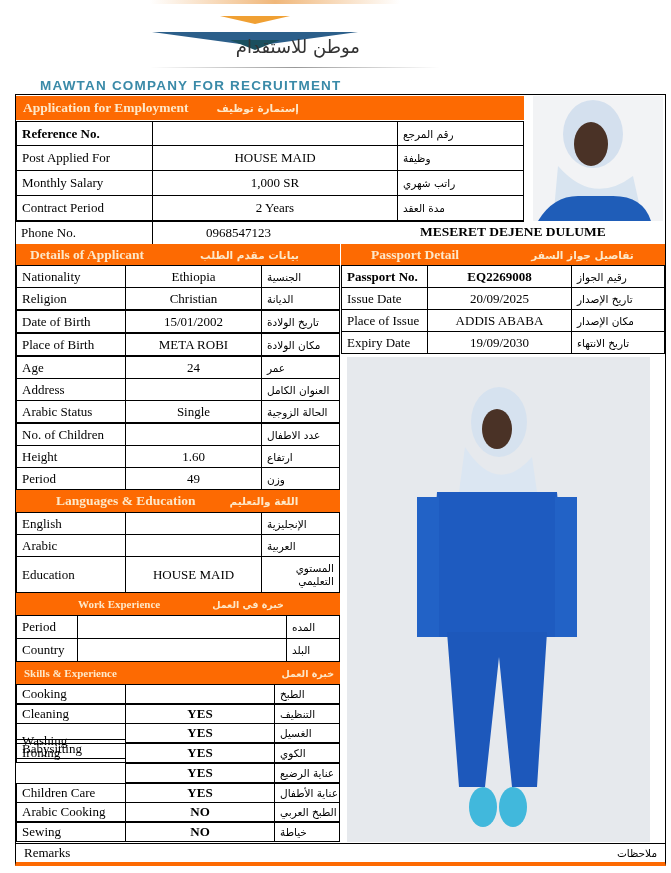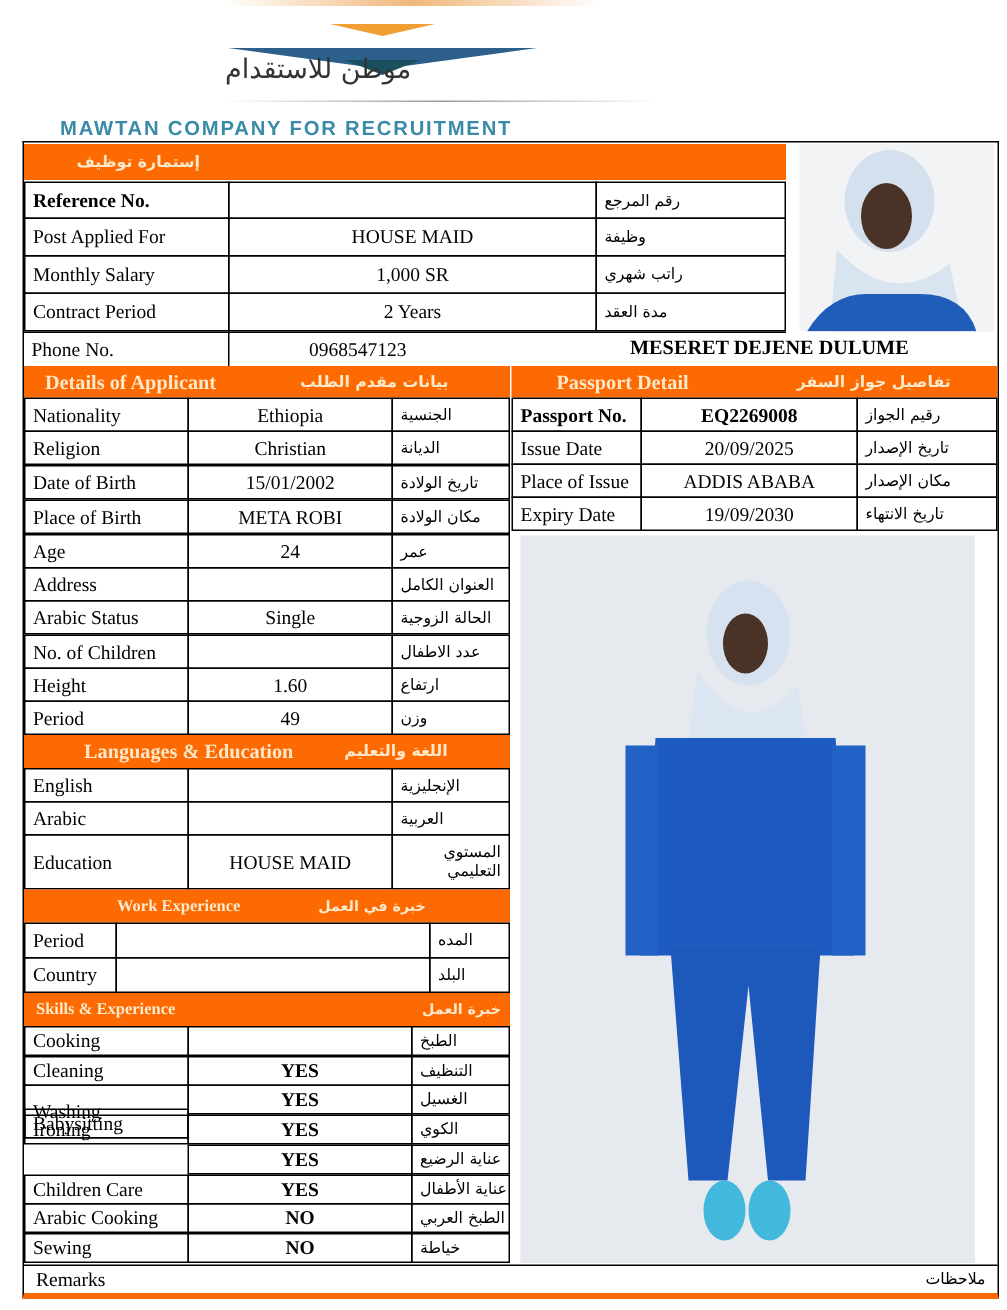--- a/index.html
+++ b/index.html
@@ -21,27 +21,28 @@
 <body>
 
 <div class="abs logo-bar"></div>
 <div class="abs" style="left:150px;top:10px;width:210px;height:55px">
   <svg width="210" height="55" viewBox="0 0 210 55">
     <polygon points="70,6 140,6 105,14" fill="#f0a033"></polygon>
     <polygon points="2,22 208,22 120,34 90,34" fill="#2c5f8a"></polygon>
     <polygon points="80,30 130,30 105,40" fill="#1a4f5e"></polygon>
   </svg>
 </div>
-<div class="abs" style="left:150px;top:36px;width:210px;text-align:left;font-family:'DejaVu Sans',sans-serif;font-size:18px;color:#333">موطن للاستقدام</div>
+<div class="abs" style="left:150px;top:36px;width:210px;text-align:right;font-family:'DejaVu Sans',sans-serif;font-size:18px;color:#333">موطن للاستقدام</div>
 <div class="abs logo-line"></div>
 <div class="abs company">MAWTAN COMPANY FOR RECRUITMENT</div>
 
 <div class="abs" style="left:15px;top:94px;width:651px;height:772px;border:1px solid #000;border-bottom:4px solid #fd6a02"></div>
 
 <div class="hdr orange" style="left:16px;top:96px;width:508px;height:24px;padding-left:7px">
+  <span>Application for Employment</span>
   <span class="ar2" style="margin-left:28px">إستمارة توظيف</span>
 </div>
 
 <div class="cell b" style="left:16px;top:121px;width:137px;height:25px">Reference No.</div>
 <div class="cell ctr" style="left:152px;top:121px;width:246px;height:25px"></div>
 <div class="cell ar" style="left:397px;top:121px;width:127px;height:25px">رقم المرجع</div>
 
 <div class="cell" style="left:16px;top:145px;width:137px;height:26px">Post Applied For</div>
 <div class="cell ctr" style="left:152px;top:145px;width:246px;height:26px">HOUSE MAID</div>
 <div class="cell ar" style="left:397px;top:145px;width:127px;height:26px">وظيفة</div>

